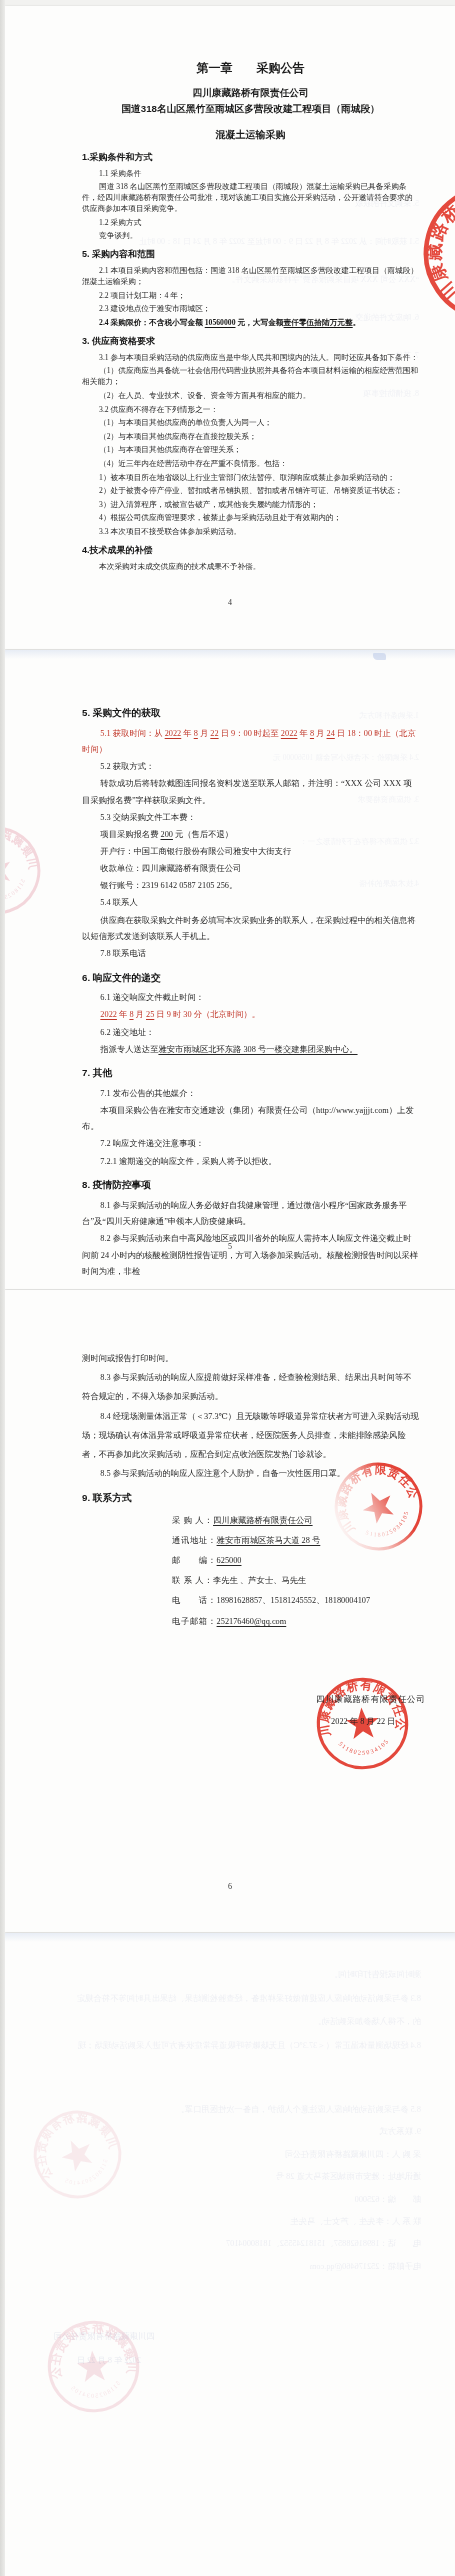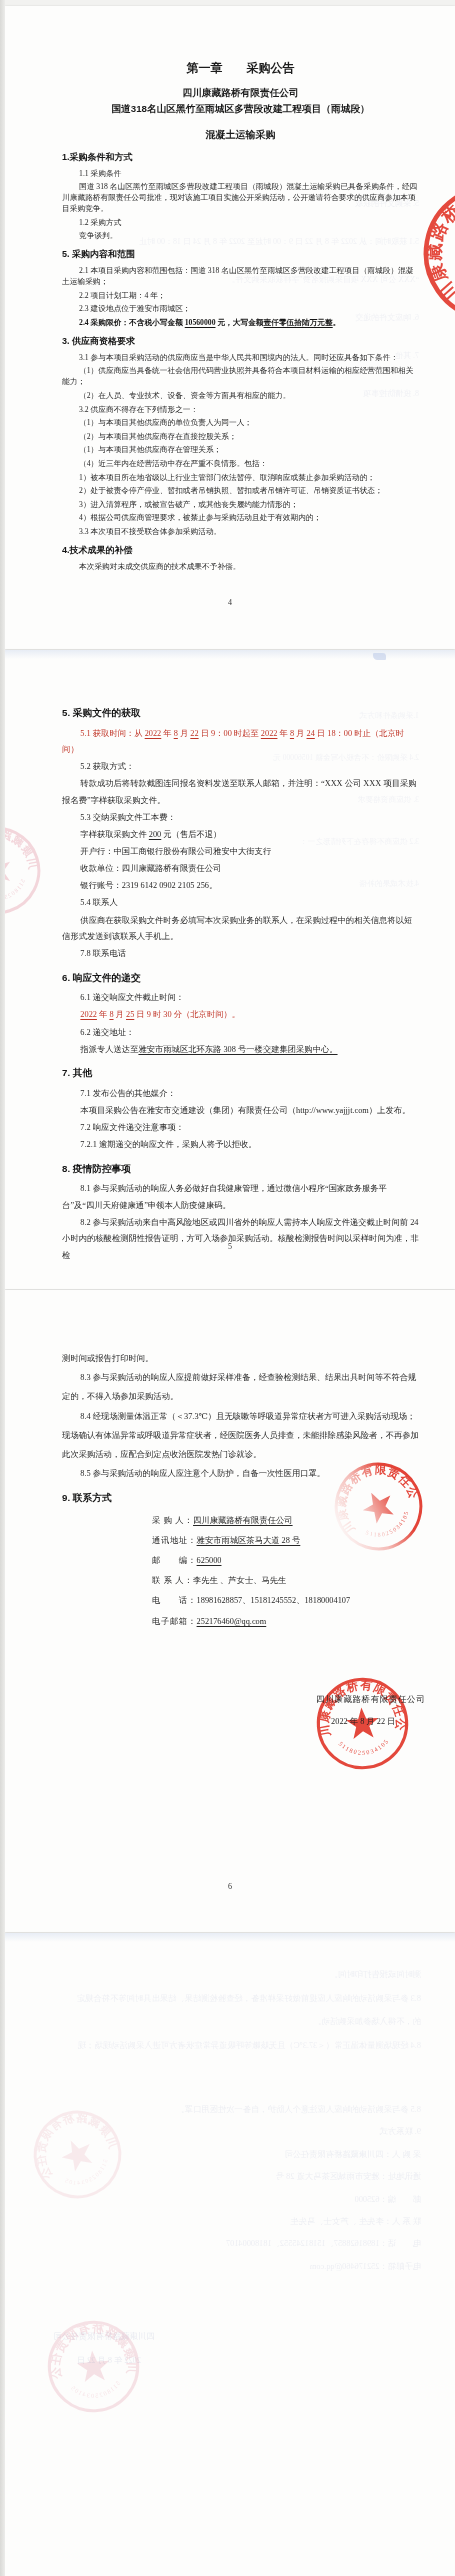--- a/index.html
+++ b/index.html
@@ -21,21 +21,21 @@
   }
   #pg1 { top:5.7px;  height:643px; }
   #pg2 { top:650px; height:639px; }
   #pg3 { top:1290px; height:642px; }
   #pg4 { top:1933px; height:643px; }
   #pg2::before, #pg4::before {
     content:""; position:absolute; left:0; right:0; top:0; height:9px;
     background:linear-gradient(180deg, rgba(168,188,224,.25), rgba(168,188,224,0));
     pointer-events:none;
   }
-  .content { position:relative; padding:0 36px 0 57px; z-index:2; }
+  .content { position:relative; padding:0 36px 0 57px; z-index:2;margin-left:20px; }
   .pg1 .content { padding-top:54px; }
   .pg2 .content { padding-top:48px; }
   .pg3 .content { padding-top:58px; }
 
   
   .t-ch   { text-align:center; font-family:"Liberation Sans",sans-serif; font-weight:bold; font-size:12px; margin:0 0 10.2px; color:#1c1c1c; }
   .t-co   { text-align:center; font-family:"Liberation Sans",sans-serif; font-weight:bold; font-size:9.7px; margin:0 0 3.4px;  color:#1c1c1c; }
   .t-pj   { text-align:center; font-family:"Liberation Sans",sans-serif; font-weight:bold; font-size:9.7px; margin:0 0 11.4px; color:#1c1c1c; }
   .t-sub  { text-align:center; font-family:"Liberation Sans",sans-serif; font-weight:bold; font-size:10px; margin:0 0 9px; color:#1c1c1c; }
   .h      { font-family:"Liberation Sans",sans-serif; font-weight:bold; color:#161616; }
@@ -180,24 +180,24 @@
       <text font-size="13" fill="currentColor" letter-spacing="3"><textPath href="#arcB2" startOffset="50%" text-anchor="middle">5118025034105</textPath></text>
     </svg>
   </div>
 
   <div class="content">
     <div class="h">5. 采购文件的获取</div>
     <p class="in1 red"><span>5.1 获取时间：从 </span><span class="u">2022</span><span> 年 </span><span class="u">8</span><span> 月 </span><span class="u">22</span><span> 日 9：00 时起至 </span><span class="u">2022</span><span> 年 </span><span class="u">8</span><span> 月 </span><span class="u">24</span><span> 日 18：00 时止（北京时间）</span></p>
     <p class="in1">5.2 获取方式：</p>
     <p class="in1">转款成功后将转款截图连同报名资料发送至联系人邮箱，并注明：“XXX 公司 XXX 项目采购报名费”字样获取采购文件。</p>
     <p class="in1">5.3 交纳采购文件工本费：</p>
-    <p class="in1"><span>字样获取采购文件 </span><span class="u">200</span><span> 元（售后不退）</span></p>
+    <p class="in1"><span>项目采购报名费 </span><span class="u">200</span><span> 元（售后不退）</span></p>
     <p class="in1">开户行：中国工商银行股份有限公司雅安中大街支行</p>
     <p class="in1">收款单位：四川康藏路桥有限责任公司</p>
-    <p class="in1">银行账号：2319 6142 0902 2105 256。</p>
+    <p class="in1">银行账号：2319 6142 0587 2105 256。</p>
     <p class="in1">5.4 联系人</p>
     <p class="in1">供应商在获取采购文件时务必填写本次采购业务的联系人，在采购过程中的相关信息将以短信形式发送到该联系人手机上。</p>
     <p class="in1">7.8 联系电话</p>
 
     <div class="h">6. 响应文件的递交</div>
     <p class="in1">6.1 递交响应文件截止时间：</p>
     <p class="in1 red"><span class="u">2022</span><span> 年 </span><span class="u">8</span><span> 月 </span><span class="u">25</span><span> 日 9 时 30 分（北京时间）。</span></p>
     <p class="in1">6.2 递交地址：</p>
     <p class="in1"><span>指派专人送达至</span><span class="u">雅安市雨城区北环东路 308 号一楼交建集团采购中心。</span></p>
 

